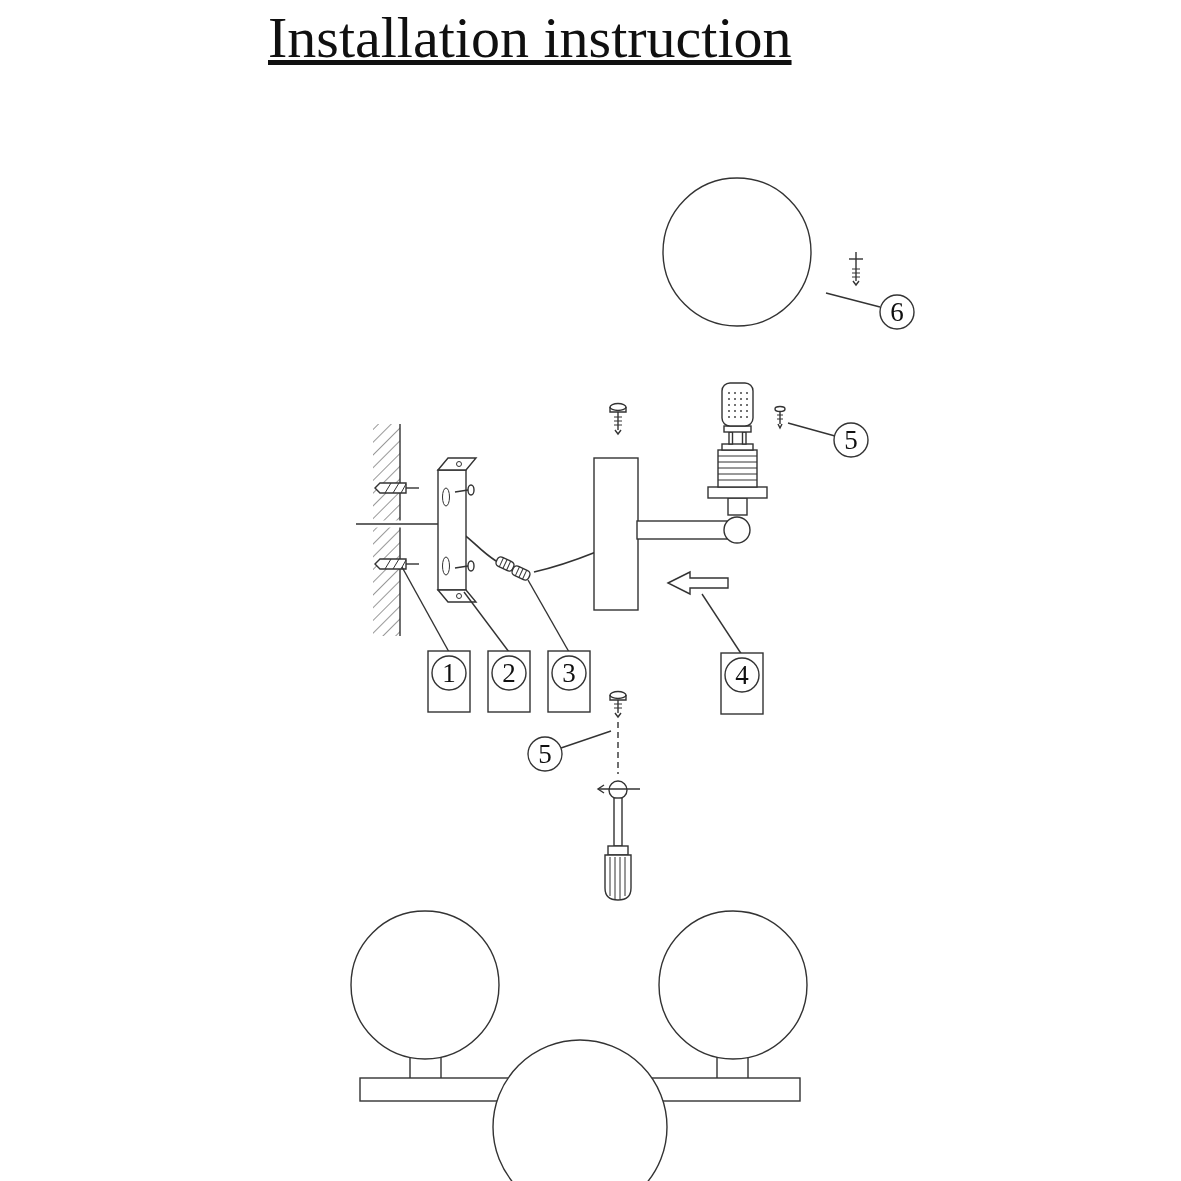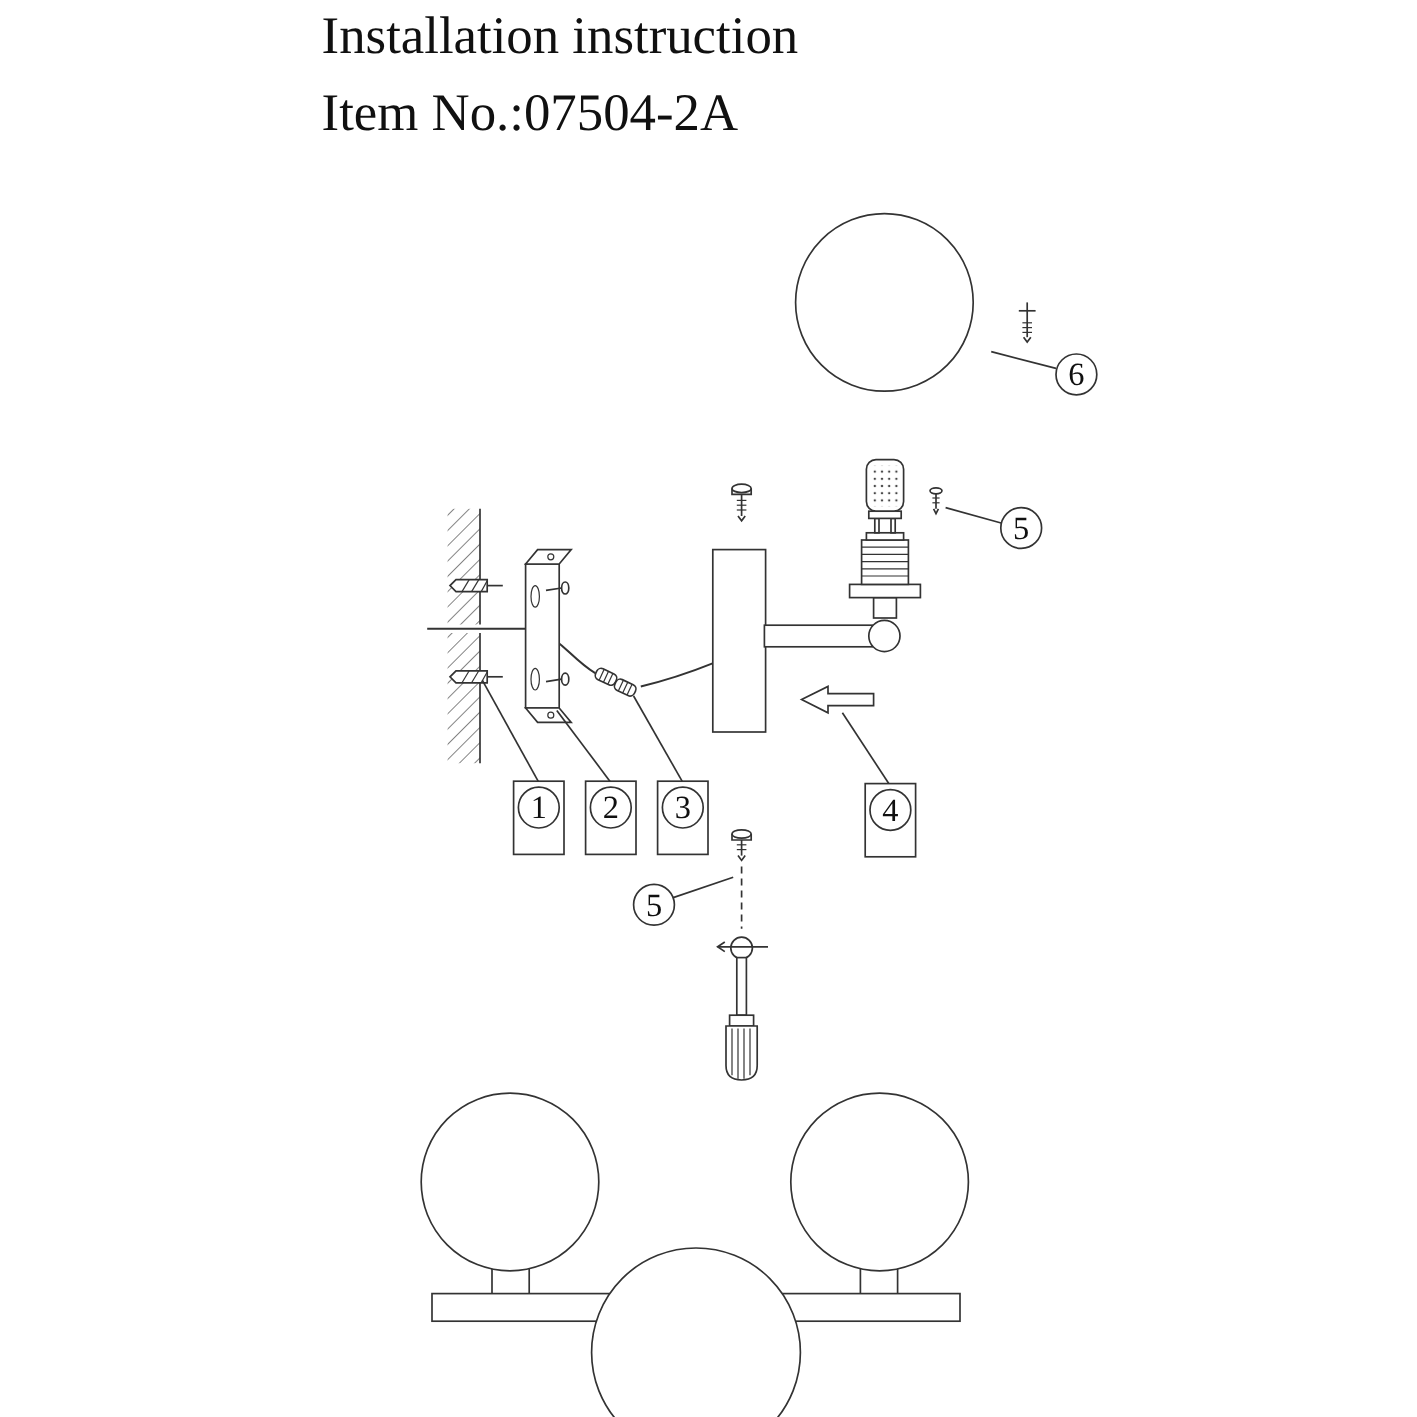--- a/index.html
+++ b/index.html
@@ -2,39 +2,38 @@
 <html><head>
 <meta charset="utf-8">
 <style>
   * { margin:0; padding:0; box-sizing:border-box; }
   html, body { background:#ffffff; }
   .page {
     position:relative; width:1181px; height:1181px;
     background:#ffffff; overflow:hidden;
     font-family:"Liberation Serif", serif; color:#101010;
   }
-  .title-line { position:absolute; left:268px; font-size:44px; white-space:pre; color:#101010; }
+  .title-line { position:absolute; left:268px; font-size:58px; white-space:pre; color:#101010;text-decoration:underline; }
   .t1 { top:4px; }
   .t2 { top:68px; }
   svg.diagram { position:absolute; left:0; top:0; }
   .ln    { fill:none; stroke:#333333; stroke-width:1.4; }
   .thin  { fill:none; stroke:#333333; stroke-width:1;   }
   .solid { fill:#ffffff; stroke:#333333; stroke-width:1.4; }
   .wire  { fill:none; stroke:#333333; stroke-width:1.7; }
   .whiteu{ fill:none; stroke:#ffffff; stroke-width:7; }
   .dash  { fill:none; stroke:#333333; stroke-width:1.4; stroke-dasharray:6 4; }
   .num   { fill:#101010; stroke:none; font-family:"Liberation Serif", serif; font-size:27px; text-anchor:middle; }
 </style>
 </head>
 <body>
 
 <div class="page">
 
   <div class="title-line t1">Installation instruction</div>
-  <div class="title-line t2">Item No.:07504-2A</div>
 
   <svg class="diagram" width="1181" height="1181" viewBox="0 0 1181 1181">
     <defs>
       <pattern id="hatch" width="9" height="9" patternUnits="userSpaceOnUse" patternTransform="rotate(45)">
         <line x1="0" y1="0" x2="0" y2="9" stroke="#333333" stroke-width="1"></line>
       </pattern>
       <pattern id="dots" width="6" height="6" patternUnits="userSpaceOnUse">
         <circle cx="3" cy="3" r="1" fill="#444444"></circle>
       </pattern>
     </defs>

